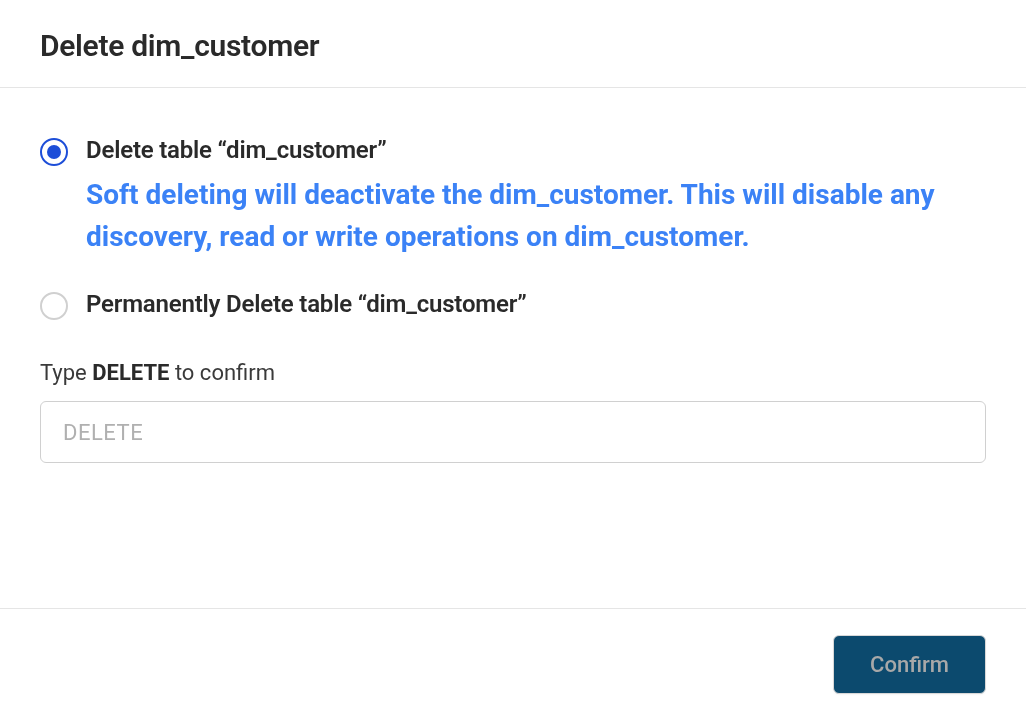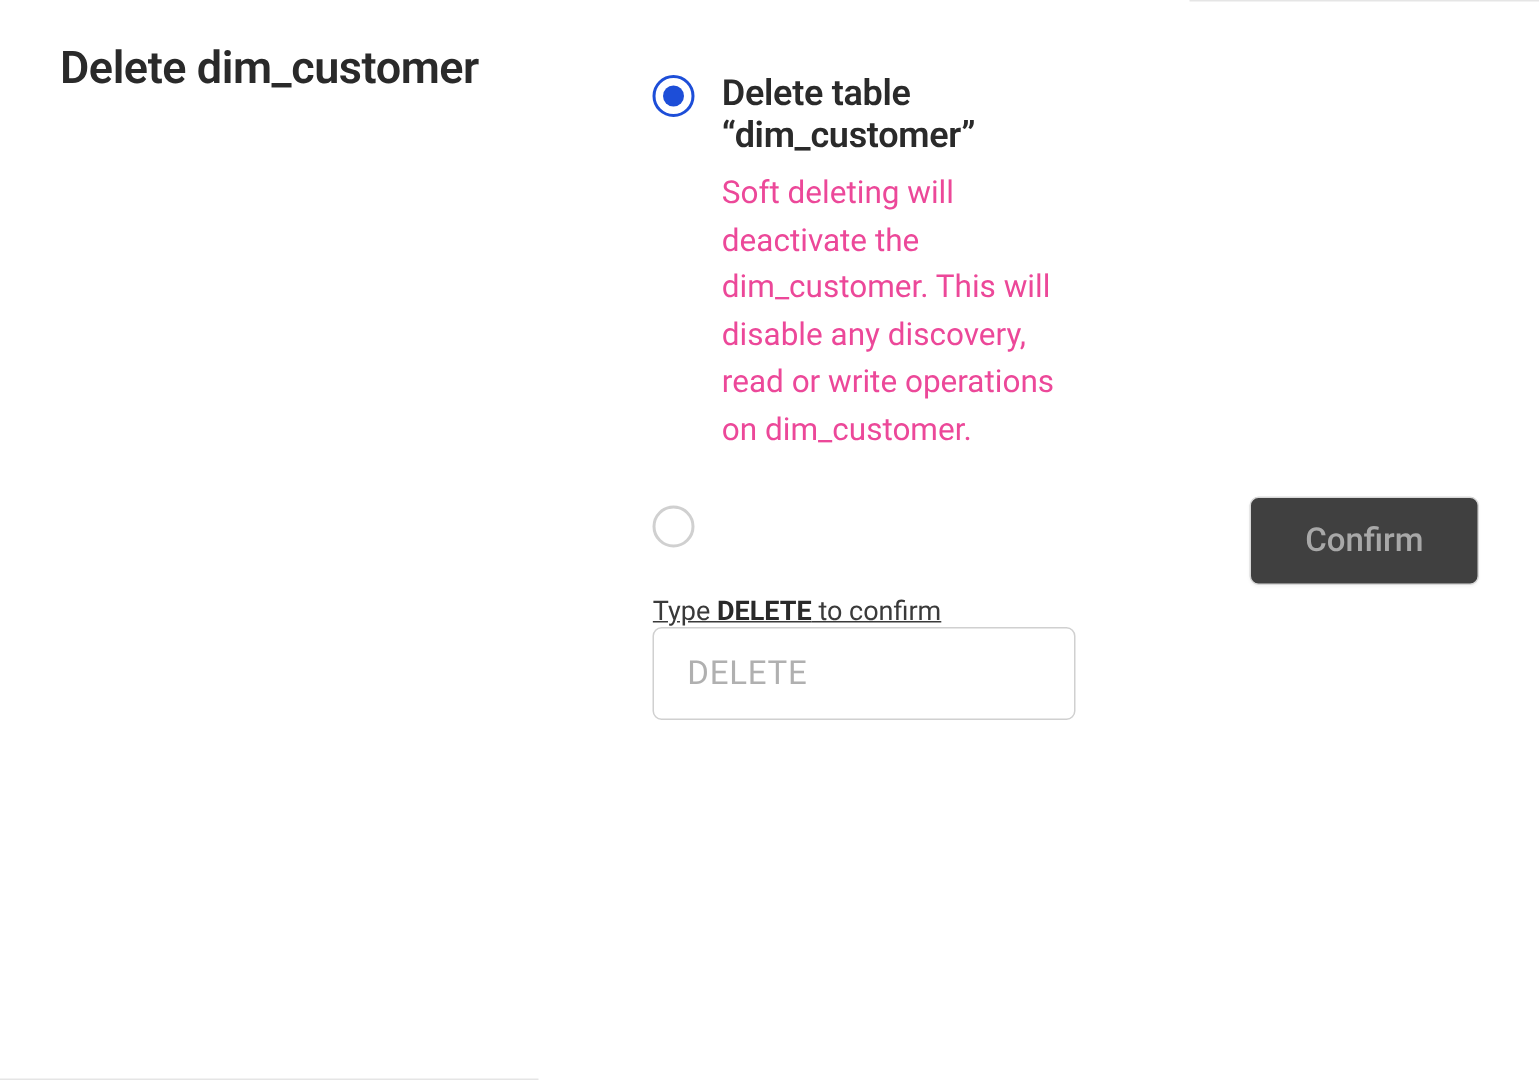--- a/index.html
+++ b/index.html
@@ -12,22 +12,21 @@
     background: #ffffff;
     width: 1026px;
     height: 720px;
     position: relative;
     color: #1a1a1a;
   }
   .dialog {
     width: 100%;
     height: 100%;
     display: flex;
-    flex-direction: row;
-    gap: 36px;
+    flex-direction: column;
   }
   .header {
     padding: 28px 40px 24px 40px;
     border-bottom: 1px solid #e5e5e5;
   }
   .title {
     font-size: 30px;
     font-weight: 600;
     color: #2a2a2a;
     letter-spacing: -0.3px;
@@ -72,31 +71,31 @@
     flex: 1;
   }
   .option-title {
     font-size: 24px;
     font-weight: 600;
     color: #2a2a2a;
     margin-bottom: 10px;
     letter-spacing: -0.2px;
   }
   .option-desc {
-    font-size: 21px;
-    color: #ec4899;
+    font-size: 28px;
+    color: #3b82f6;
     line-height: 1.5;
-    font-weight: 400;
+    font-weight: 700;
   }
   .confirm-label-row {
     margin-top: 10px;
-    font-size: 18px;
+    font-size: 22px;
     color: #3a3a3a;
+    margin-bottom: 16px;
     font-weight: 400;
-    text-decoration: underline;
   }
   .confirm-label-bold {
     font-weight: 700;
     color: #2a2a2a;
   }
   .confirm-input {
     width: 100%;
     height: 62px;
     border: 1px solid #d0d0d0;
     border-radius: 6px;
@@ -122,21 +121,21 @@
     background: none;
     border: none;
     color: #1d4ed8;
     font-size: 22px;
     font-weight: 500;
     cursor: pointer;
     font-family: inherit;
     padding: 8px 4px;
   }
   .confirm-btn {
-    background: #404040;
+    background: #0c4a6e;
     border: 1px solid #d8d8d8;
     color: #a8a8a8;
     font-size: 22px;
     font-weight: 500;
     padding: 16px 36px;
     border-radius: 6px;
     cursor: not-allowed;
     font-family: inherit;
     box-shadow: 0 1px 2px rgba(0,0,0,0.04);
   }
@@ -155,20 +154,21 @@
       <div class="radio selected"></div>
       <div class="option-content">
         <div class="option-title">Delete table “dim_customer”</div>
         <div class="option-desc">Soft deleting will deactivate the dim_customer. This will disable any discovery, read or write operations on dim_customer.</div>
       </div>
     </div>
 
     <div class="option">
       <div class="radio"></div>
       <div class="option-content">
+        <div class="option-title">Permanently Delete table “dim_customer”</div>
       </div>
     </div>
 
     <div class="confirm-label-row">
       <span>Type </span><span class="confirm-label-bold">DELETE</span><span> to confirm</span>
     </div>
 
     <input type="text" class="confirm-input" placeholder="DELETE" style="">
 
   </div>

